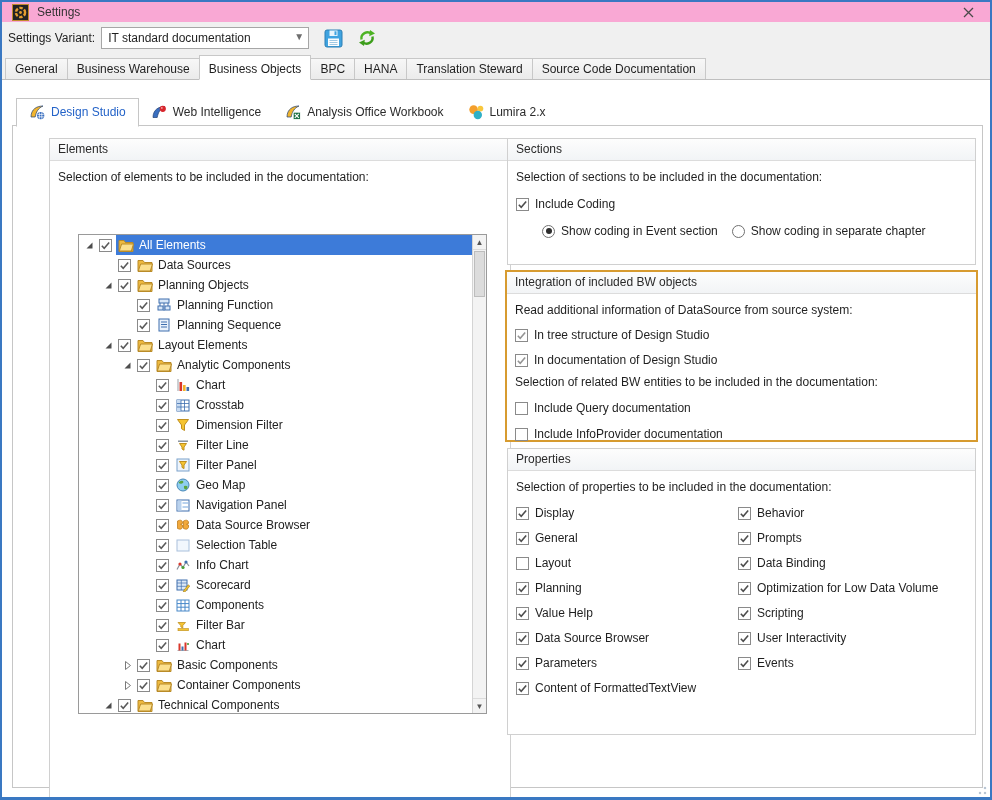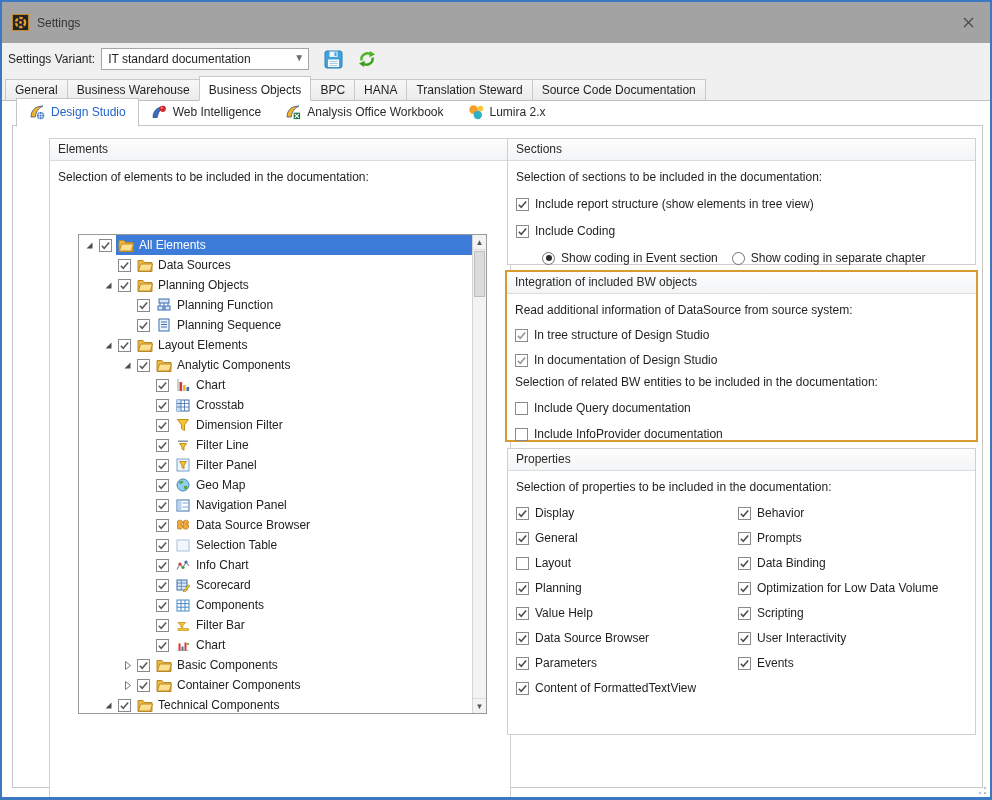--- a/index.html
+++ b/index.html
@@ -6,21 +6,21 @@
   html,body { background:#e8e8e8; }
   body { font-family:"Liberation Sans","DejaVu Sans",sans-serif; font-size:12px; color:#1f1f1f; }
 
   .window {
     position:relative; width:992px; height:800px; background:#fff;
     border:2px solid var(--window-border,#3a78c2); border-bottom-width:3px;
     overflow:hidden;
   }
 
   
-  .titlebar { height:41px; background:#a3a3a3; display:flex; align-items:center; padding:0 8px; }
+  .titlebar { height:20px; background:#f9a8d4; display:flex; align-items:center; padding:0 8px; }
   .titlebar .app-icon { width:17px; height:17px; margin:0 8px 0 2px; display:inline-flex; }
   .titlebar .title { color:#333; }
   .titlebar .close { margin-left:auto; width:28px; height:22px; display:flex; align-items:center; justify-content:center; cursor:default; }
 
   
   .toolbar { height:28px; background:#f0f0f0; display:flex; align-items:center; padding:16px 6px; }
   .toolbar .lbl { margin-right:6px; }
   .combo { width:208px; height:22px; background:#fff; border:1px solid #a6a6a6; display:flex; align-items:center; padding-left:6px; position:relative; }
   .combo .combo-arrow { position:absolute; right:4px; top:3px; color:#6e6e6e; font-size:10px; }
   .toolicon { width:20px; height:20px; display:inline-flex; align-items:center; justify-content:center; margin-left:14px; }
@@ -650,30 +650,20 @@
       <div class="caption">Sections</div>
       <div class="desc">Selection of sections to be included in the documentation:</div>
       <div id="sections-cbs">
           <div style="margin-top:13px">
             <div class="cbrow">
               <span class="cb">
                 <svg width="11" height="11" viewBox="0 0 12 12">
                   <polyline points="2,6.2 4.6,9 10,2.6" fill="none" stroke="#4d4d4d" stroke-width="1.7"></polyline>
                 </svg>
               </span>
-              <span>Include report structure (show elements in tree view)</span>
-            </div>
-          </div>
-          <div style="margin-top:13px">
-            <div class="cbrow">
-              <span class="cb">
-                <svg width="11" height="11" viewBox="0 0 12 12">
-                  <polyline points="2,6.2 4.6,9 10,2.6" fill="none" stroke="#4d4d4d" stroke-width="1.7"></polyline>
-                </svg>
-              </span>
               <span>Include Coding</span>
             </div>
           </div>
         </div>
       <div id="sections-radios" style="display:flex; gap:14px; margin:13px 0 0 34px;">
           <div class="radiorow">
             <span class="radio on"></span>
             <span>Show coding in Event section</span>
           </div>
           <div class="radiorow">

